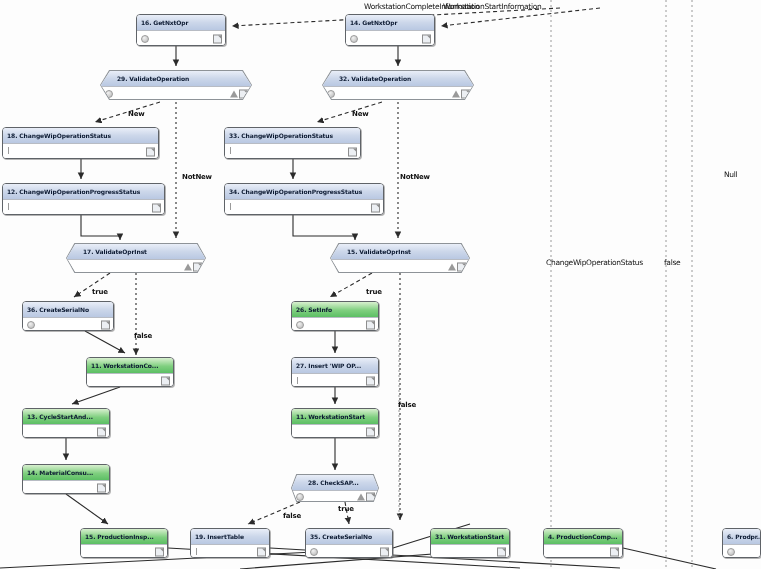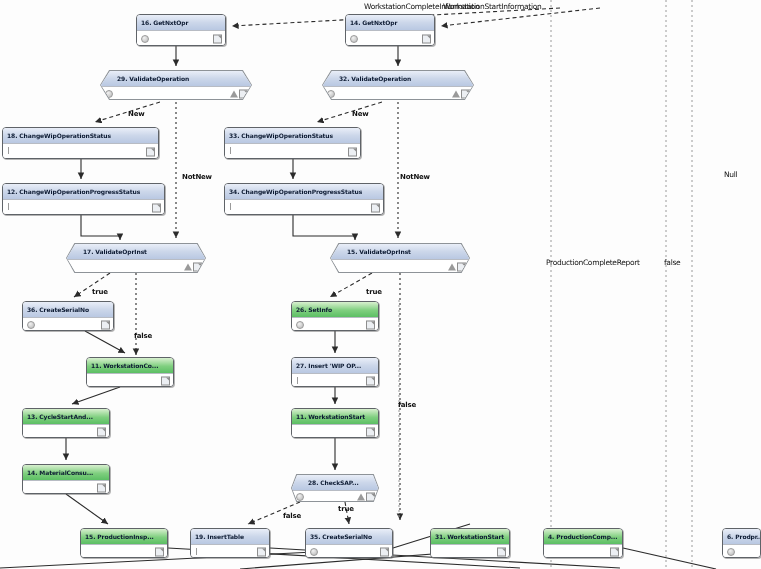--- a/index.html
+++ b/index.html
@@ -369,21 +369,21 @@
         </div>
       </div>
       <div class="node task-blue" style="left: 722px; top: 528px; width: 39px; height: 30px;">
         <div class="title">6. Prodpr...</div>
         <div class="body">
           <span class="dot"></span>
         </div>
       </div>
       <div class="toplabel" style="left: 364px; top: 2px;">WorkstationCompleteInformation</div>
       <div class="toplabel" style="left: 443px; top: 2px;">WorkstationStartInformation</div>
-      <div class="toplabel" style="left: 546px; top: 258px;">ProductionCompleteReport</div>
+      <div class="toplabel" style="left: 546px; top: 258px;">ChangeWipOperationStatus</div>
       <div class="toplabel" style="left: 664px; top: 258px;">false</div>
       <div class="toplabel" style="left: 697px; top: 170px; padding-left: 27px;">Null</div>
       <div class="elabel" style="left: 128px; top: 110px;">New</div>
       <div class="elabel" style="left: 182px; top: 173px;">NotNew</div>
       <div class="elabel" style="left: 352px; top: 110px;">New</div>
       <div class="elabel" style="left: 400px; top: 173px;">NotNew</div>
       <div class="elabel" style="left: 92px; top: 288px;">true</div>
       <div class="elabel" style="left: 134px; top: 332px;">false</div>
       <div class="elabel" style="left: 366px; top: 288px;">true</div>
       <div class="elabel" style="left: 398px; top: 401px;">false</div>

